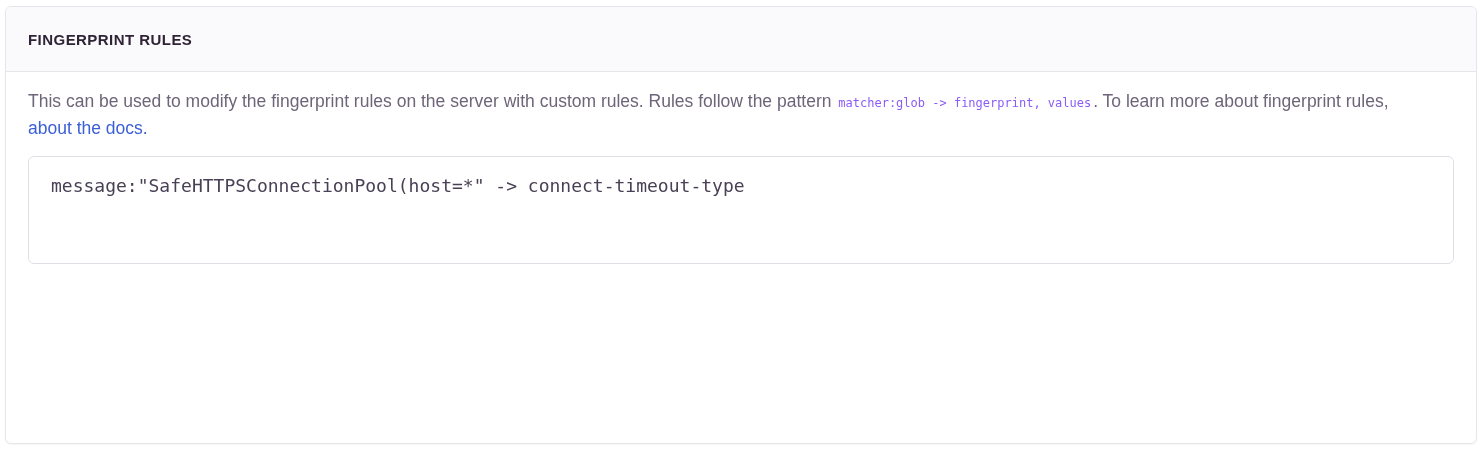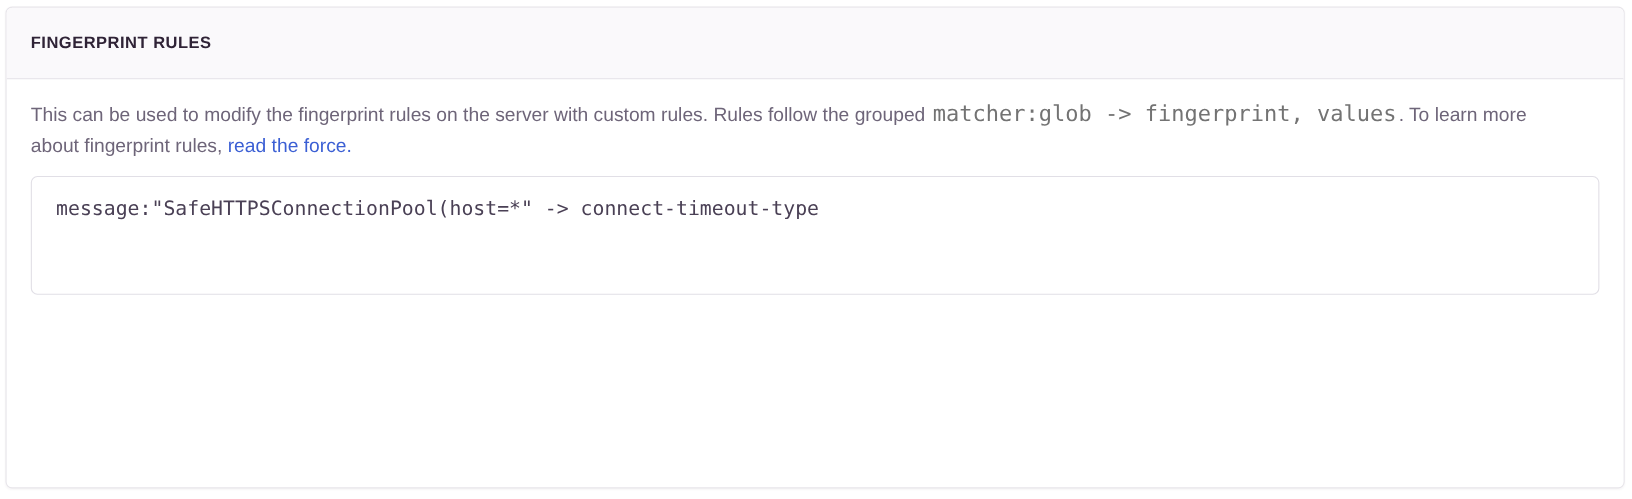--- a/index.html
+++ b/index.html
@@ -57,22 +57,22 @@
   .description {
     font-size: 17.5px;
     line-height: 1.55;
     color: #6e6579;
     margin: 0 0 14px 0;
     max-width: 1370px;
   }
 
   .description .code-inline {
     font-family: "DejaVu Sans Mono", "Liberation Mono", monospace;
-    font-size: 20px;
-    color: #737373;
+    font-size: 12px;
+    color: #8b5cf6;
     background: transparent;
     padding: 0 2px;
     white-space: nowrap;
   }
 
   .docs-link {
     color: #3b5fd4;
     text-decoration: none;
     cursor: pointer;
   }
@@ -115,19 +115,19 @@
 <body>
 
 <div class="panel">
 
   <div class="panel-header">
     <div class="panel-title">FINGERPRINT RULES</div>
   </div>
 
   <div class="panel-body">
 
-    <p class="description"><span>This can be used to modify the fingerprint rules on the server with custom rules. Rules follow the grouped </span><code class="code-inline">matcher:glob -&gt; fingerprint, values</code><span>. To learn more about fingerprint rules, </span><a class="docs-link" href="#">read the force.</a></p>
+    <p class="description"><span>This can be used to modify the fingerprint rules on the server with custom rules. Rules follow the pattern </span><code class="code-inline">matcher:glob -&gt; fingerprint, values</code><span>. To learn more about fingerprint rules, </span><a class="docs-link" href="#">about the docs.</a></p>
 
 
     <textarea class="rule-input" spellcheck="false" placeholder="" style="">message:"SafeHTTPSConnectionPool(host=*" -&gt; connect-timeout-type</textarea>
 
   </div>
 </div>
 
 </body></html>

